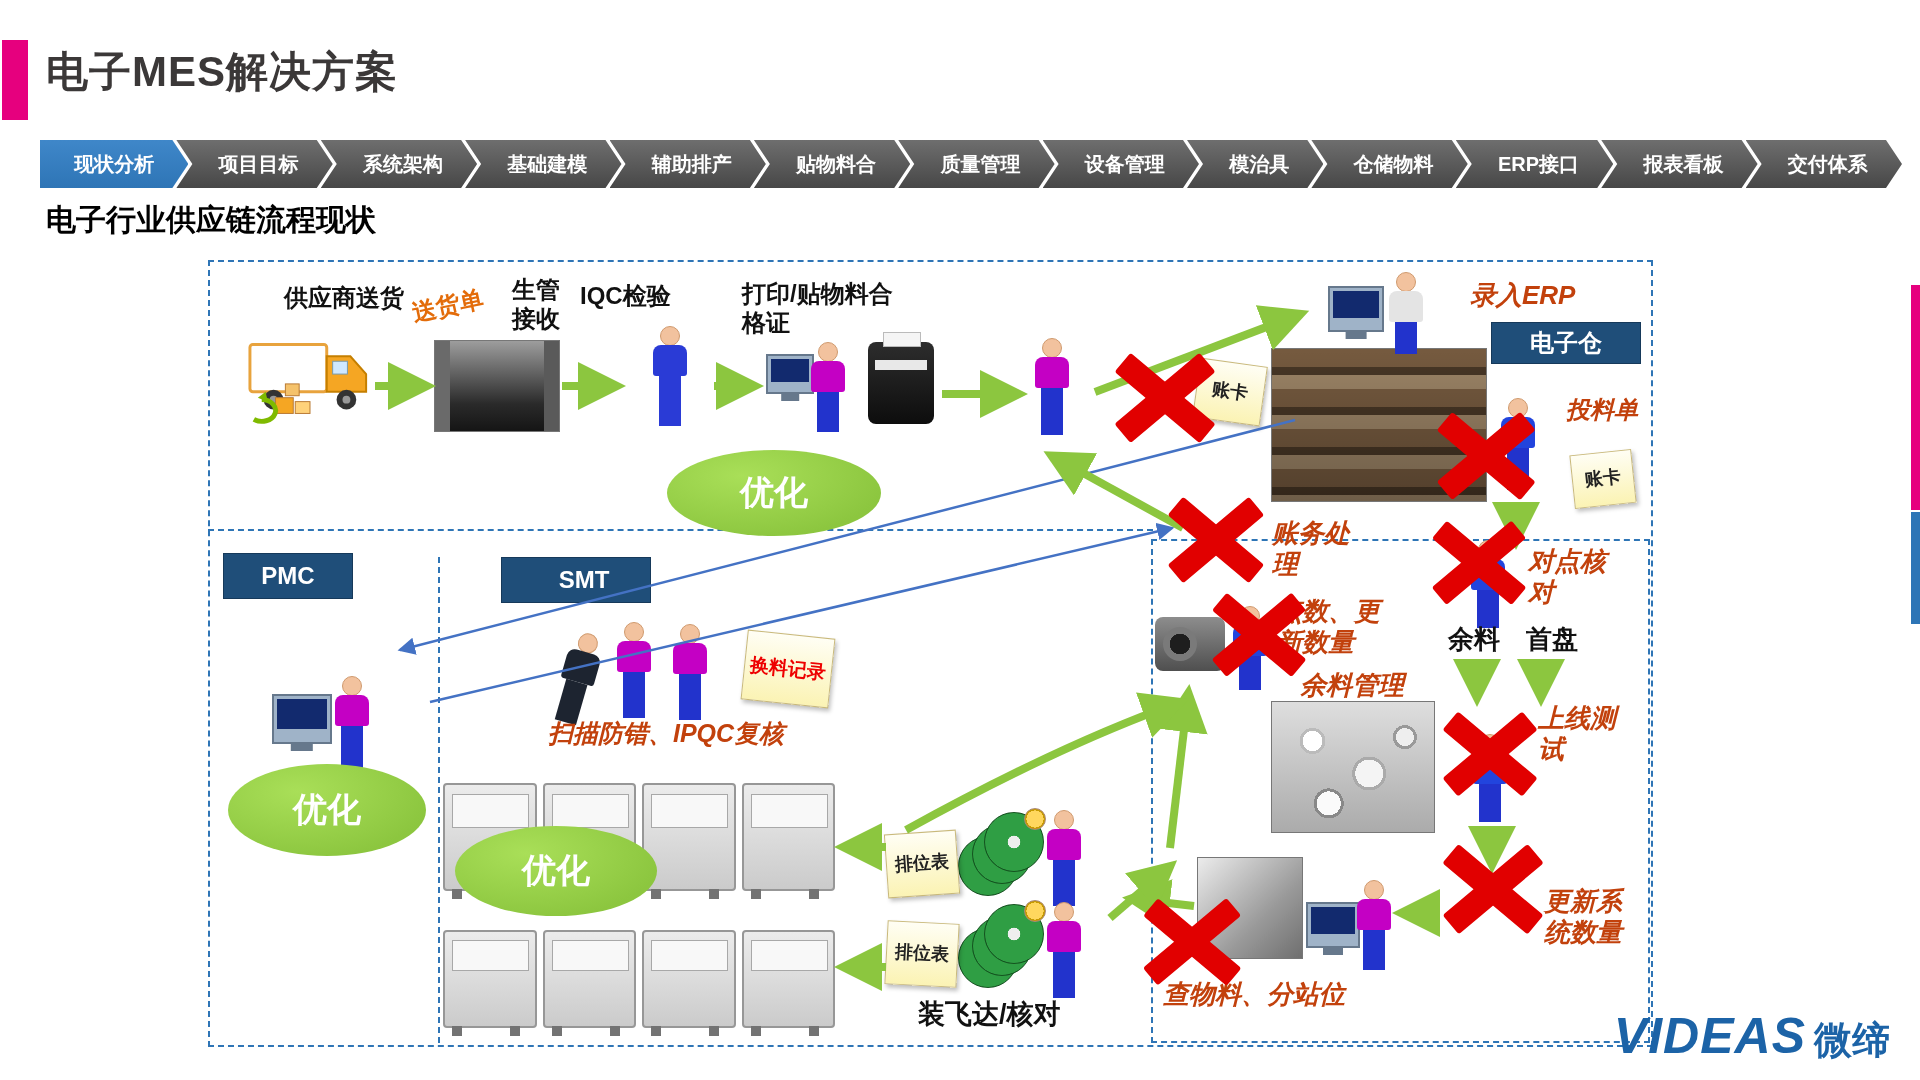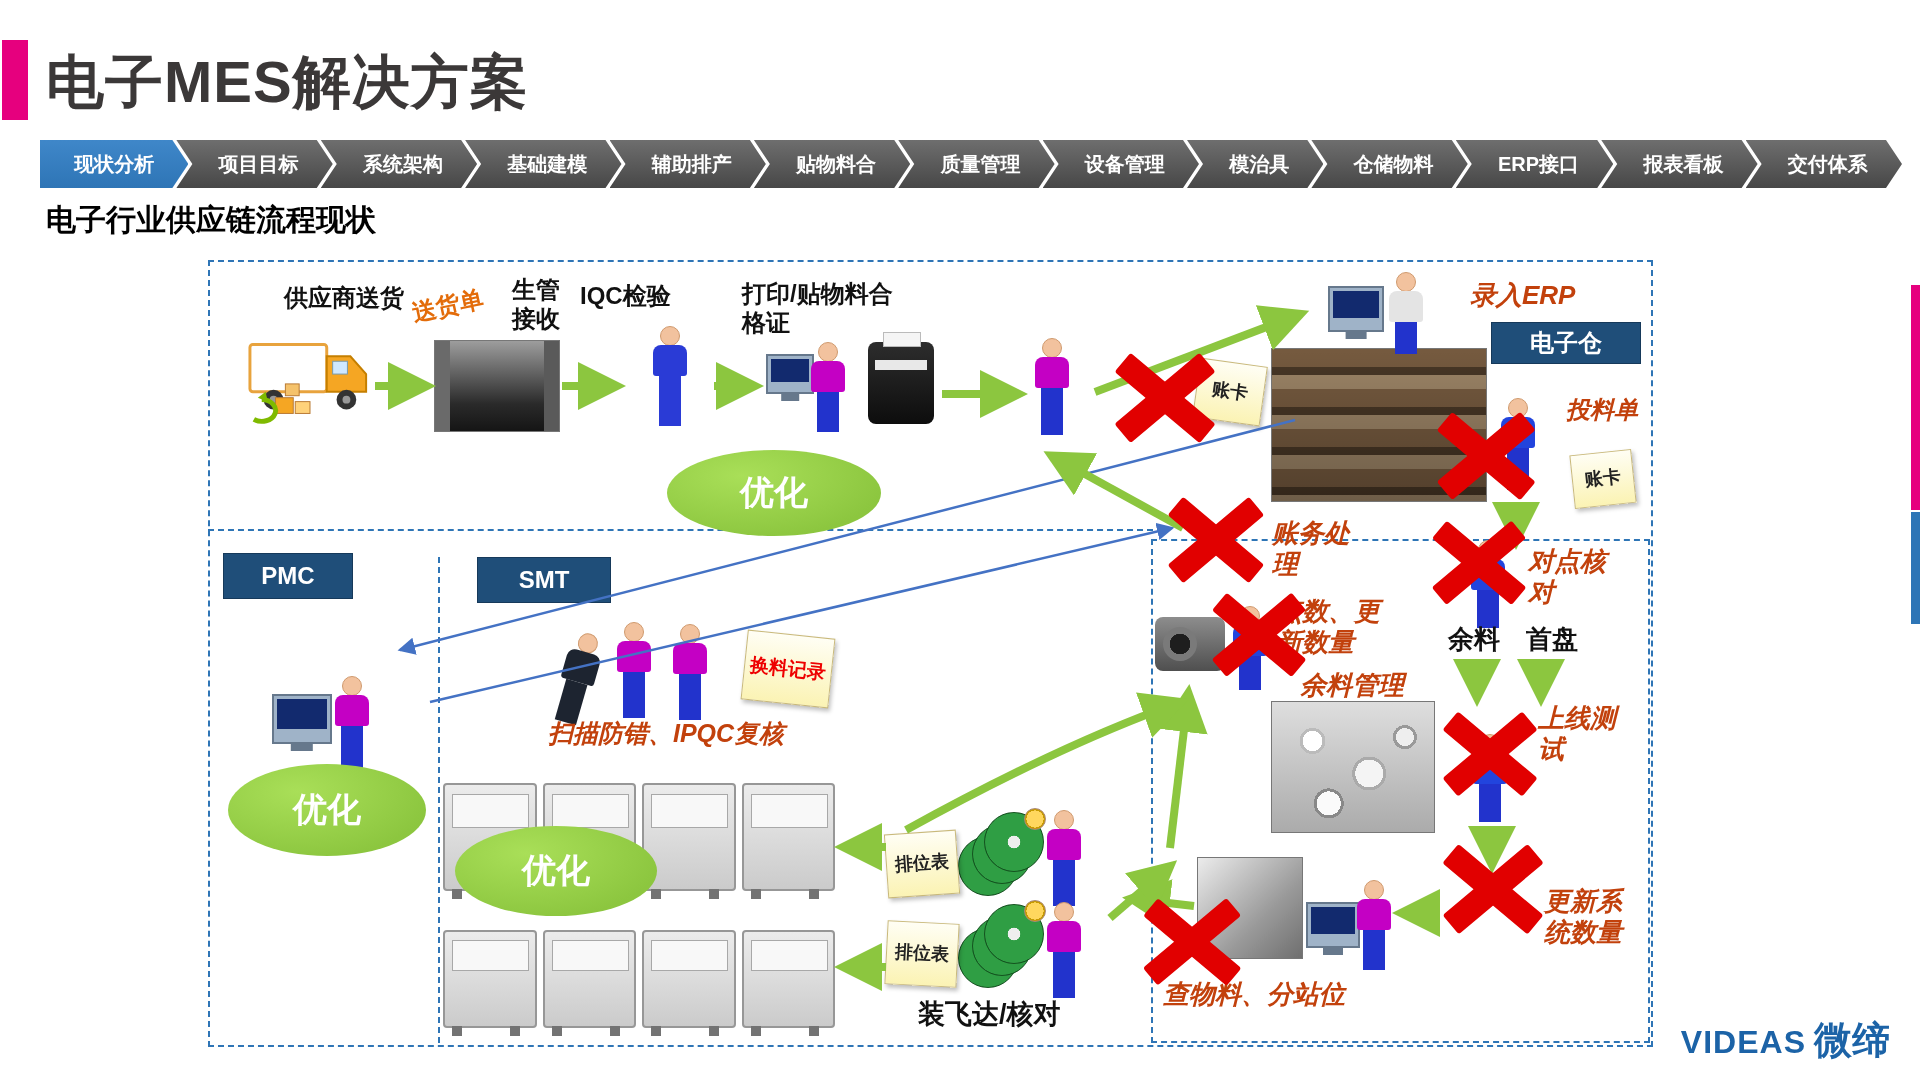--- a/index.html
+++ b/index.html
@@ -1,21 +1,21 @@
 <!DOCTYPE html>
 <html><head>
 <meta charset="utf-8">
 <style>
   html,body{margin:0;padding:0;background:#fff;}
   body{width:1920px;height:1080px;overflow:hidden;position:relative;
        font-family:"Liberation Sans","DejaVu Sans",sans-serif;}
   .abs{position:absolute;}
   
   .accent-bar{left:2px;top:40px;width:26px;height:80px;background:#E6007E;}
-  .title{left:46px;top:44px;margin:0;font-size:58px;font-weight:bold;color:#3B3838;letter-spacing:1px;}
+  .title{left:46px;top:44px;margin:0;font-size:42px;font-weight:bold;color:#3B3838;letter-spacing:1px;}
   .edge-strip{right:0;width:9px;}
   .edge-strip.m{top:285px;height:225px;background:#E6007E;}
   .edge-strip.b{top:512px;height:112px;background:#2E75B6;}
   
   .nav{left:40px;top:140px;width:1862px;height:48px;display:flex;}
   .nav-item{flex:1 1 auto;position:relative;color:#fff;font-weight:bold;font-size:20px;
     display:flex;align-items:center;justify-content:center;
     background:linear-gradient(#6e6e6e,#474747);
     clip-path:polygon(0 0,calc(100% - 16px) 0,100% 50%,calc(100% - 16px) 100%,0 100%,16px 50%);
     margin-left:-12px;padding:0 8px 0 16px;cursor:pointer;white-space:nowrap;}
@@ -91,21 +91,21 @@
   .disc{position:absolute;width:58px;height:58px;border-radius:50%;border:1px solid #14531f;
     background:radial-gradient(circle,#eee 0 15%,#2f9e44 16% 70%,#1b6e2e 71% 100%);}
   .discs::after{content:"";position:absolute;right:-4px;top:-4px;width:20px;height:20px;border-radius:50%;
     background:radial-gradient(circle,#ffd75e 0 60%,#c79a00 61% 100%);border:1px solid #a87;}
   
   .device{width:70px;height:54px;background:linear-gradient(#8d8d8d,#4f4f4f);border-radius:8px;z-index:5;}
   .device::before{content:"";position:absolute;left:8px;top:10px;width:34px;height:34px;border-radius:50%;
     background:radial-gradient(circle,#1e1e1e 0 42%,#7a7a7a 43% 100%);}
   
   .logo{right:30px;bottom:14px;display:flex;align-items:baseline;gap:8px;color:#1C63A7;z-index:40;}
-  .logo .en{font-size:32px;font-weight:bold;letter-spacing:1px;}
+  .logo .en{font-size:50px;font-weight:bold;font-style:italic;letter-spacing:1px;}
   .logo .cn{font-size:38px;font-weight:bold;margin-top:20px;}
   svg.arrows{left:0;top:0;z-index:20;pointer-events:none;}
 </style>
 </head>
 <body>
 
 <div class="abs accent-bar"></div>
 <h1 class="abs title">电子MES解决方案</h1>
 <div class="abs edge-strip m"></div>
 <div class="abs edge-strip b"></div>
@@ -213,21 +213,21 @@
 <div class="abs redx" style="left:1440px;top:416px;width:92px;height:80px;"></div>
 <div class="abs note" style="left:1572px;top:452px;width:60px;height:52px;transform:rotate(-6deg);">账卡</div>
 
 <div class="abs optimize" style="left:667px;top:450px;width:214px;height:86px;">优化</div>
 
 <div class="abs blue-box" style="left:223px;top:553px;width:128px;height:44px;">PMC</div>
 <div class="abs monitor" style="left:272px;top:694px;width:56px;height:46px;"></div>
 <div class="abs person" style="left:330px;top:676px;height:92px;"></div>
 <div class="abs optimize" style="left:228px;top:764px;width:198px;height:92px;">优化</div>
 
-<div class="abs blue-box" style="left:477px;top:557px;width:132px;height:44px;">SMT</div>
+<div class="abs blue-box" style="left:501px;top:557px;width:132px;height:44px;padding-left:16px;">SMT</div>
 <div class="abs person navy bend" style="left:556px;top:632px;height:92px;"></div>
 <div class="abs person" style="left:612px;top:622px;height:96px;"></div>
 <div class="abs person" style="left:668px;top:624px;height:96px;"></div>
 <div class="abs note red" style="left:744px;top:634px;width:86px;height:68px;transform:rotate(6deg);">换料记录</div>
 <div class="abs lbl red" style="left:548px;top:718px;font-size:25px;">扫描防错、IPQC复核</div>
 
 <div class="abs smt-line" style="left:443px;top:783px;width:392px;height:108px;">
   <div class="machine"></div>
   <div class="machine"></div>
   <div class="machine"></div>

